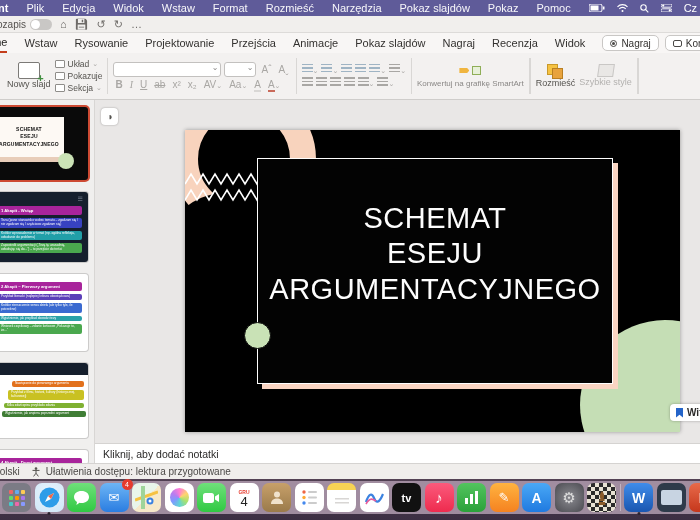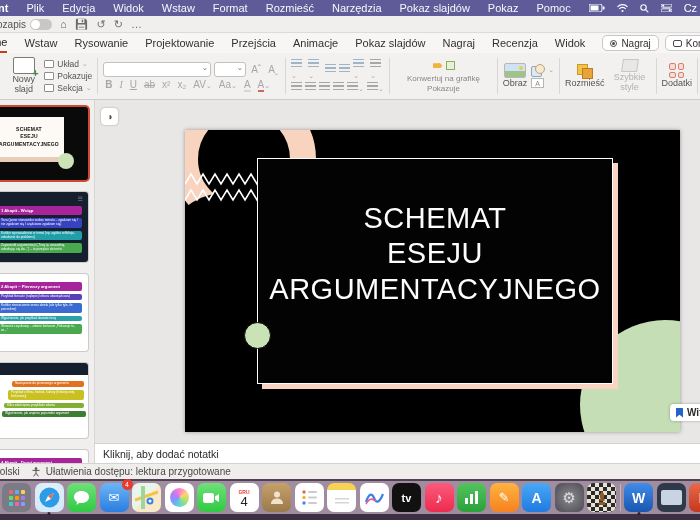--- a/index.html
+++ b/index.html
@@ -301,62 +301,36 @@
       </div>
     </div>
   </div>
   <div class="rsep"></div>
   <div class="rgroup">
     <div class="bigbtn">
       <span class="sa-ic">
           <span class="ar"></span>
           <span class="sq"></span>
         </span>
-      <span class="smartart-lbl">Konwertuj na grafikę Pokazuje</span>
-    </div>
-  </div>
-  <div class="rsep"></div>
-  <div class="rgroup">
-    <div class="bigbtn">
-      <span class="img-ic"></span>
-      <span>Obraz</span>
-    </div>
-    <div class="stack3">
-      <div>
-          <span class="shape-ic"></span>
-          <span class="caret">⌄</span>
-        </div>
-      <div>
-          <span class="txtbox-ic">A</span>
-        </div>
-    </div>
-  </div>
+      <span class="smartart-lbl">Konwertuj na grafikę SmartArt</span>
+    </div>
+  </div>
+  <div class="rsep"></div>
   <div class="rsep"></div>
   <div class="rgroup">
     <div class="bigbtn">
       <span class="arr-ic"></span>
       <span>Rozmieść</span>
     </div>
     <div class="bigbtn" style="color:#b3b1af">
       <span class="qs-ic"></span>
       <span>Szybkie style</span>
     </div>
   </div>
   <div class="rsep"></div>
-  <div class="rgroup">
-    <div class="bigbtn">
-      <span class="addin-ic">
-          <span></span>
-          <span></span>
-          <span></span>
-          <span></span>
-        </span>
-      <span>Dodatki</span>
-    </div>
-  </div>
   <div class="rsep"></div>
 </div>
 
 <div class="main">
 
   <div class="thumbs">
     <div class="thumb t1 selected">
       <div class="wbox">
         <div>SCHEMAT</div>
         <div>ESEJU</div>

